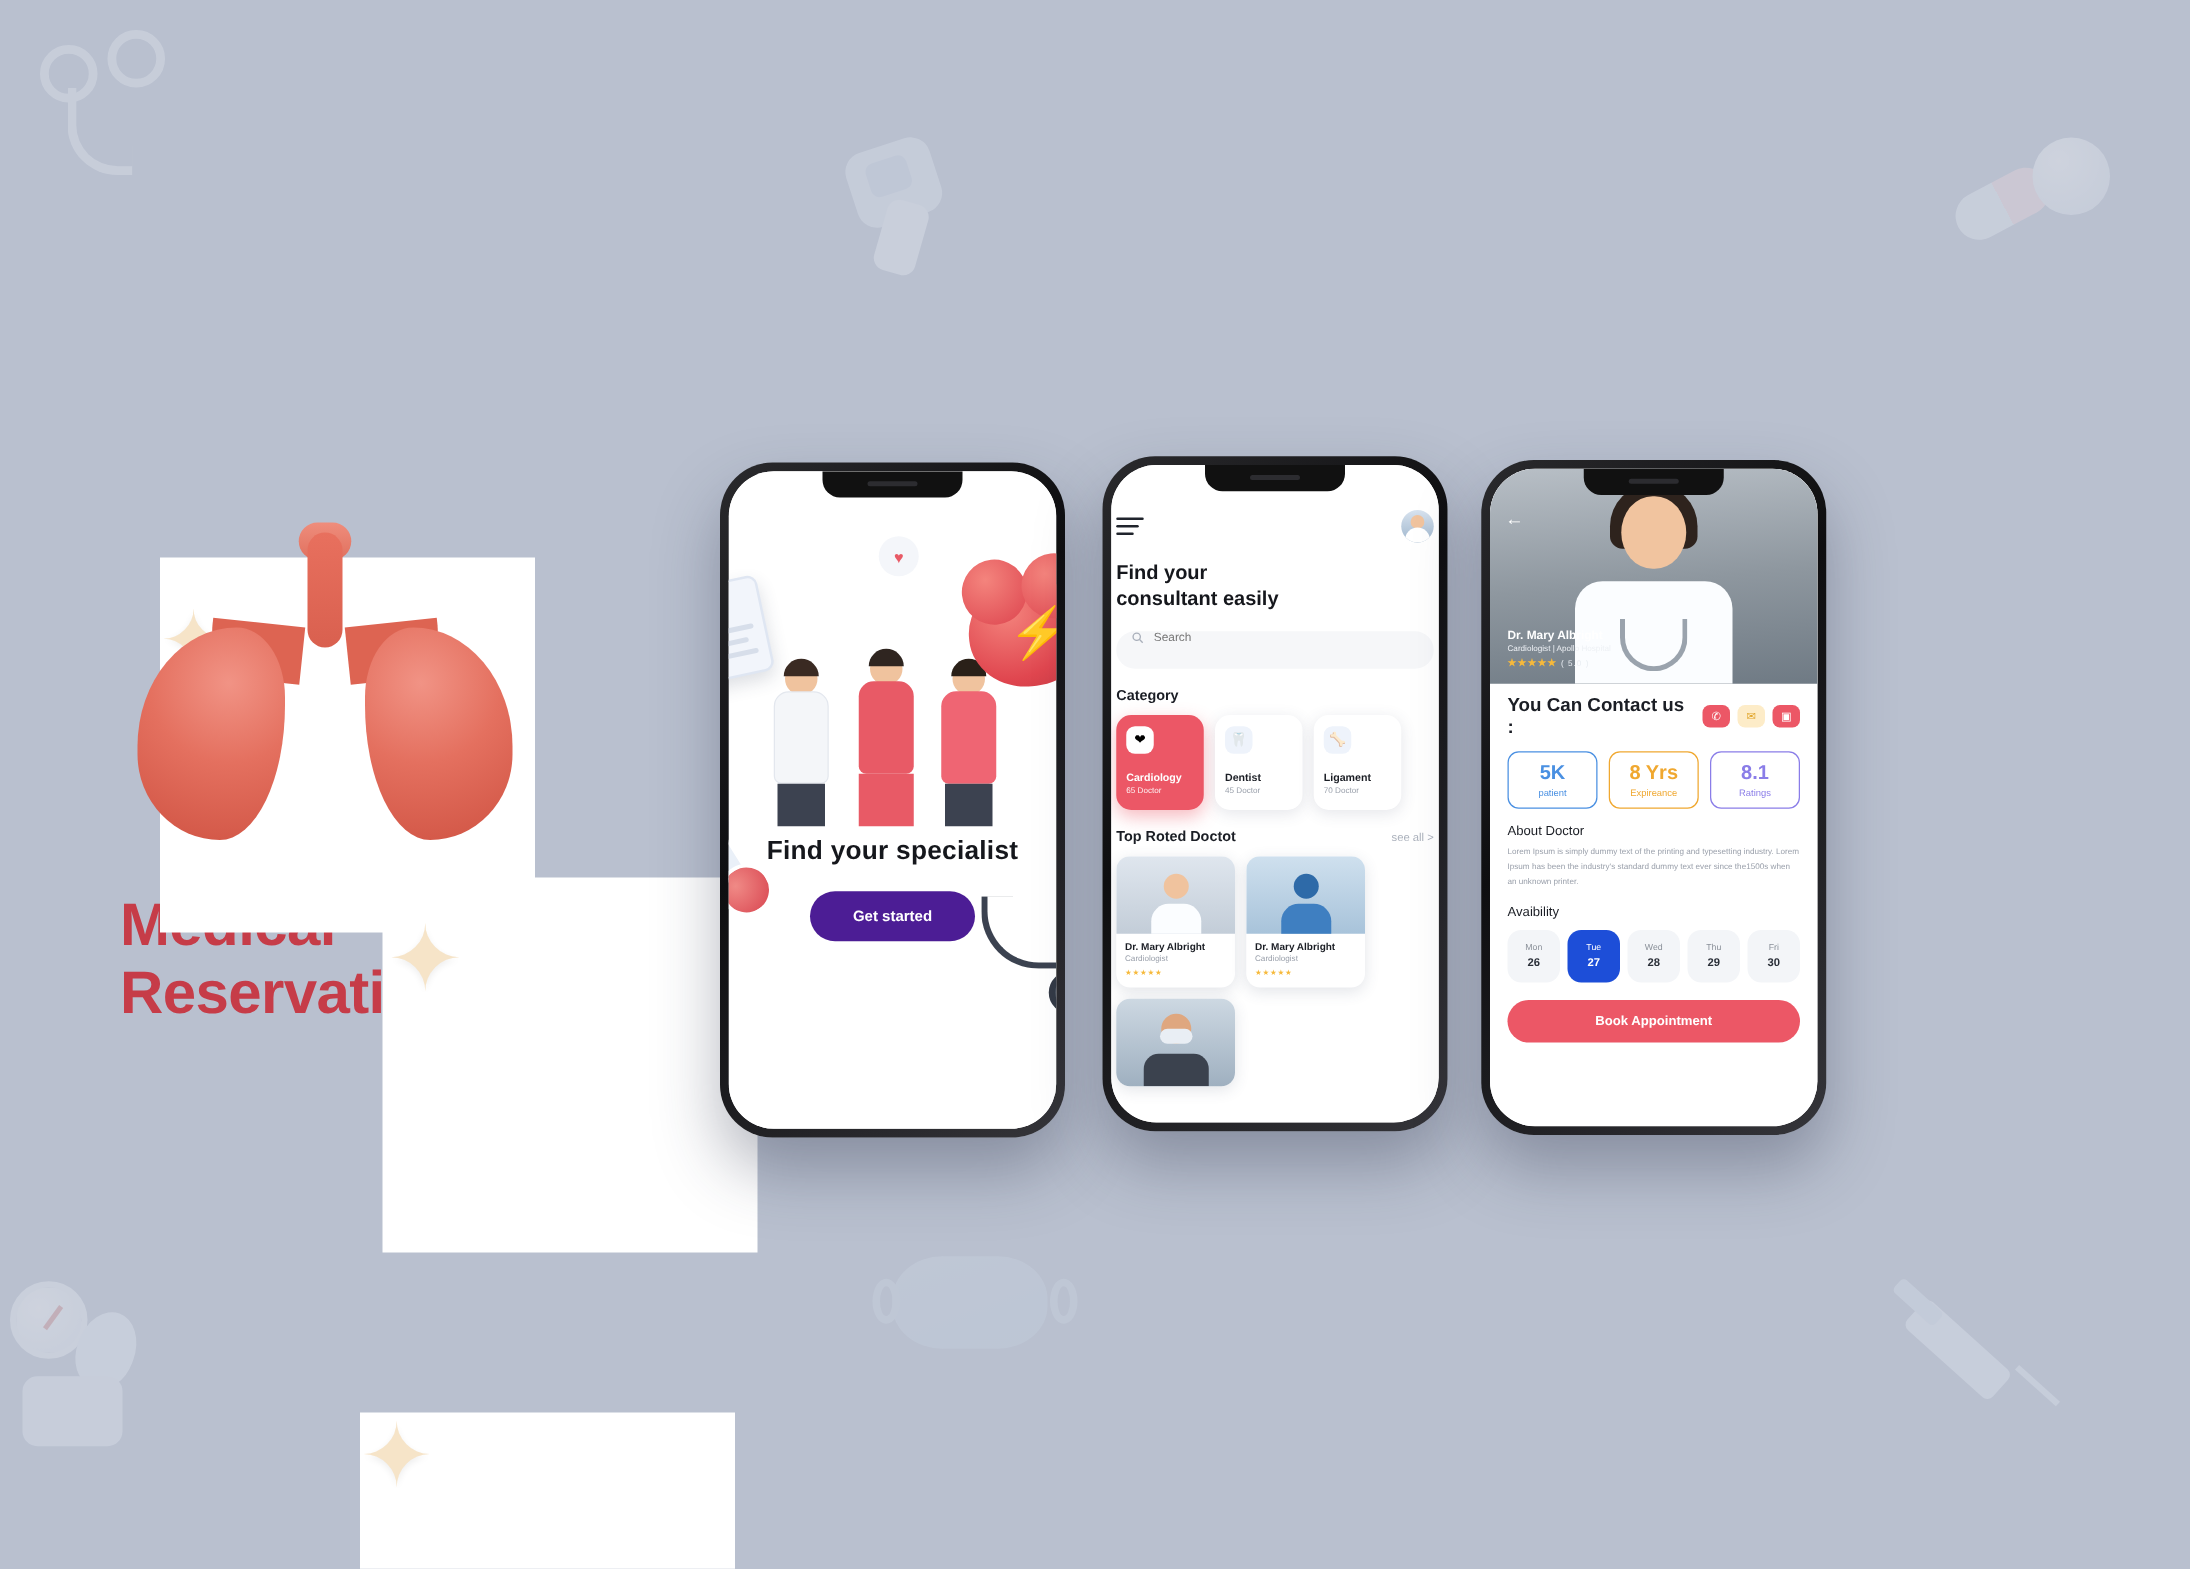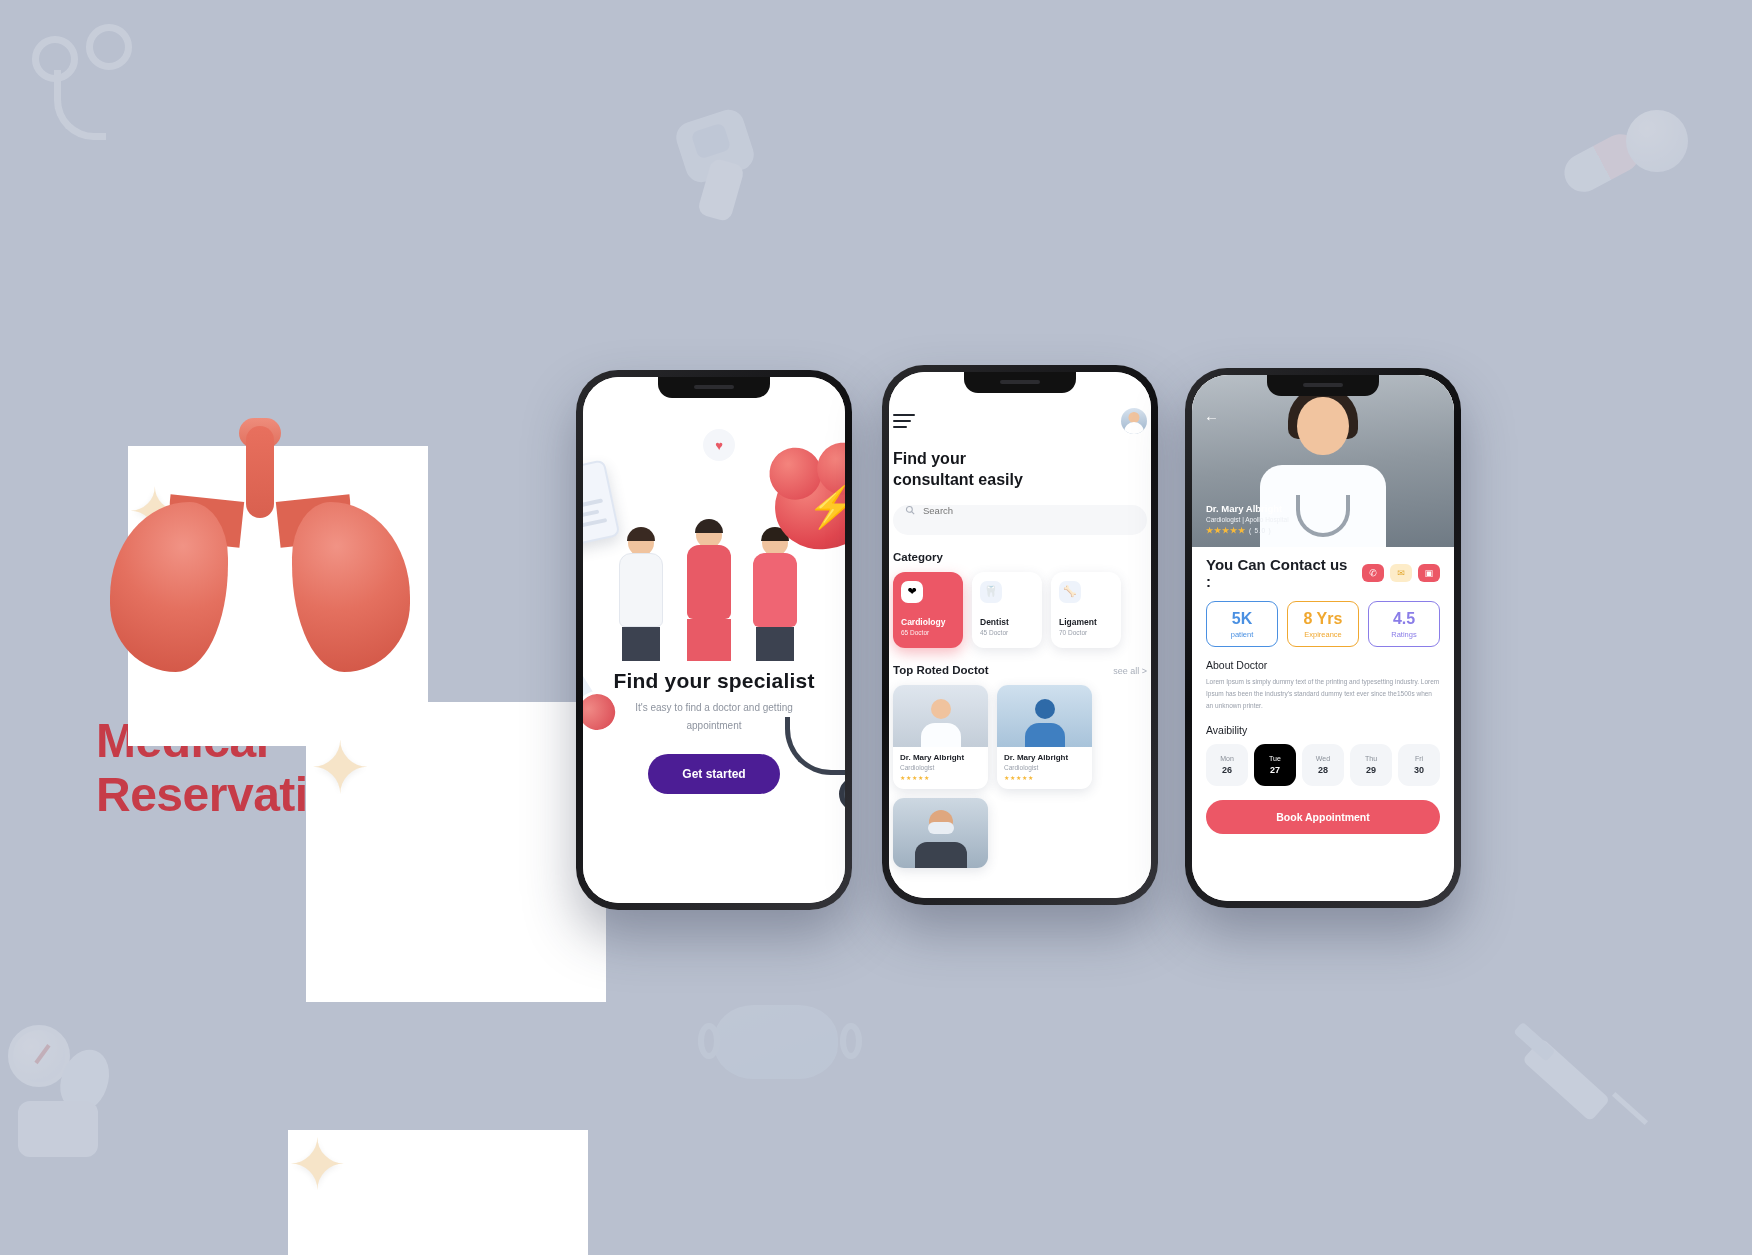--- a/index.html
+++ b/index.html
@@ -207,21 +207,21 @@
   .stat.blue { border-color:#4a90e2; } .stat.blue .sv, .stat.blue .sl { color:#4a90e2; }
   .stat.amber { border-color:#f0a830; } .stat.amber .sv, .stat.amber .sl { color:#f0a830; }
   .stat.violet { border-color:#8a7de8; } .stat.violet .sv, .stat.violet .sl { color:#8a7de8; }
   .sec-t { font-size:10.5px; font-weight:400; color:#1b1e25; margin-top:12px; }
   .about-p { font-size:6.5px; color:#9aa0ab; line-height:1.85; margin-top:5px; }
   .days { display:flex; gap:6px; margin-top:8px; }
   .day { flex:1; height:42px; border-radius:11px; background:#f3f5f8; display:flex; flex-direction:column;
      align-items:center; justify-content:center; gap:3px; cursor:pointer; }
   .day .dw { font-size:7px; color:#8a9099; }
   .day .dd { font-size:9px; font-weight:700; color:#2a2f38; }
-  .day.sel { background:#000000; }
+  .day.sel { background:#1d4ed8; }
   .day.sel .dw, .day.sel .dd { color:#fff; }
   .book { display:block; width:100%; height:34px; margin-top:14px; border:none; border-radius:17px;
      background:#ec5766; color:#fff; font-size:10.5px; font-weight:700; cursor:pointer; font-family:inherit; }
 </style>
 </head>
 <body>
 
 <div class="stage">
 
   <div class="prop steth-tl">
@@ -304,21 +304,20 @@
               <div class="hair"></div>
               <div class="torso"></div>
               <div class="legs"></div>
           </div>
           <div class="heart3d">
             <div class="h"></div>
               <div class="bolt">⚡</div>
           </div>
         </div>
         <div class="s1-title">Find your specialist</div>
-        <div class="s1-sub">It's easy to find a doctor and getting appointment</div>
         <button class="cta">Get started</button>
         <div class="thermo">
           <div class="stem"></div>
             <div class="bulb2"></div>
         </div>
         <div class="steth2">
           <div class="tube2"></div>
             <div class="bell"></div>
         </div>
       </div>
@@ -439,21 +438,21 @@
           <div class="stats">
             <div class="stat blue">
               <div class="sv">5K</div>
               <div class="sl">patient</div>
             </div>
             <div class="stat amber">
               <div class="sv">8 Yrs</div>
               <div class="sl">Expireance</div>
             </div>
             <div class="stat violet">
-              <div class="sv">4.5</div>
+              <div class="sv">8.1</div>
               <div class="sl">Ratings</div>
             </div>
           </div>
           <div class="sec-t">About Doctor</div>
           <div class="about-p">Lorem Ipsum is simply dummy text of the printing and typesetting industry. Lorem Ipsum has been the industry's standard dummy text ever since the1500s when an unknown printer.</div>
           <div class="sec-t">Avaibility</div>
           <div class="days">
             <div class="day">
               <div class="dw">Mon</div>
               <div class="dd">26</div>

